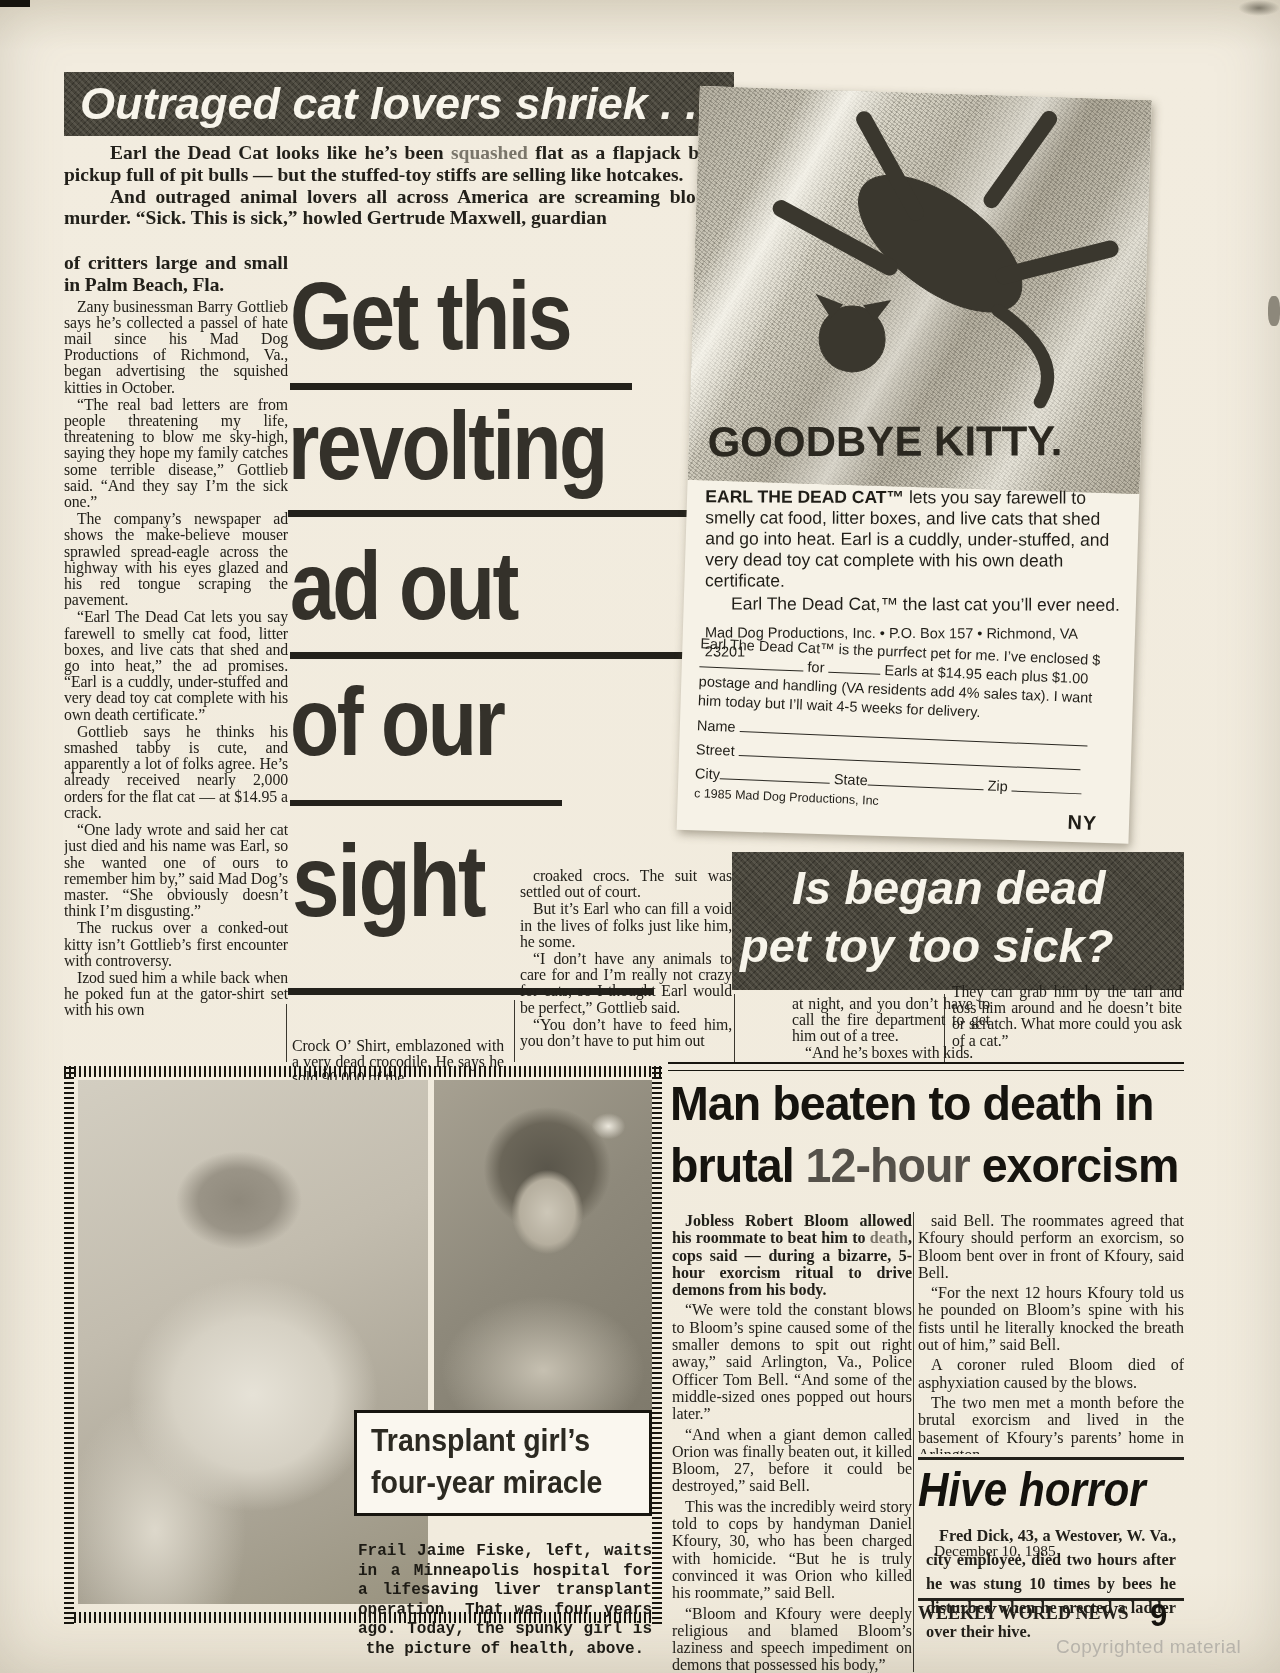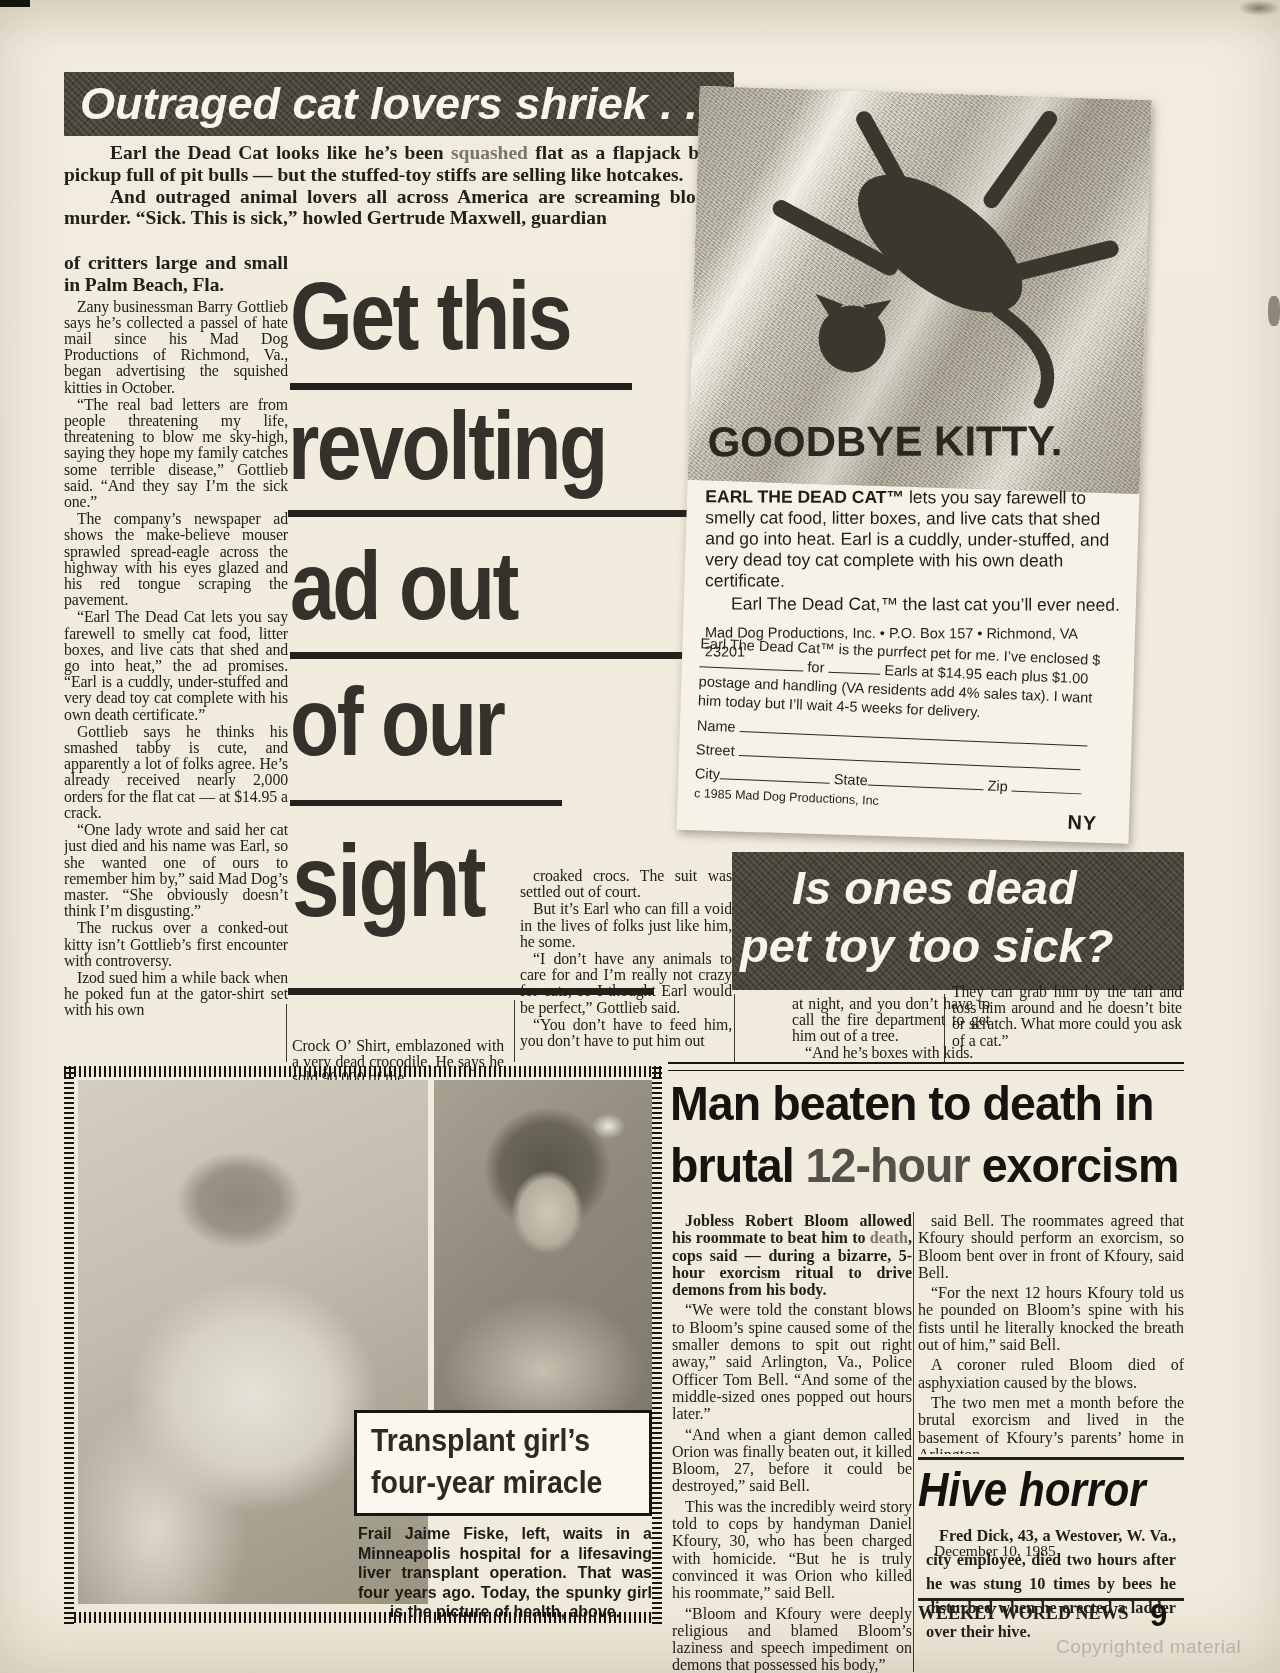--- a/index.html
+++ b/index.html
@@ -54,22 +54,22 @@
     radial-gradient(46px 54px at 52% 40%,#cdc7b8 0%,#b5ae9e 60%,transparent 78%),
     radial-gradient(86px 84px at 52% 27%,#5a564b 0%,#6b6659 55%,transparent 74%),
     radial-gradient(26px 20px at 80% 14%,#ece8dd 0%,transparent 65%),
     radial-gradient(130px 95px at 50% 88%,#c6c0b1 0%,transparent 78%),
     linear-gradient(140deg,#a7a192 0%,#8e897b 50%,#7f7a6c 100%);}
   
   .newshead{font-family:"Liberation Sans",sans-serif;font-weight:bold;color:#16140f;
     font-size:49px;line-height:62px;letter-spacing:-1px;transform:scaleX(.95);transform-origin:left top;white-space:nowrap;}
   .caption-head{font-family:"Liberation Sans",sans-serif;font-weight:bold;font-size:31px;line-height:44px;
     color:#2c2a22;transform:scaleX(.92);transform-origin:left top;white-space:nowrap;}
-  .caption-text{font-family:Liberation Sans, sans-serif;font-weight:bold;font-size:16px;line-height:19.5px;
-    text-align:justify;text-align-last:center;color:#1d1b15;}
+  .caption-text{font-family:Liberation Mono, monospace;font-weight:bold;font-size:16px;line-height:19.5px;
+    text-align:justify;text-align-last:center;color:#1d1b15;margin-top:18px;}
   .story p{font-size:16px;line-height:17.3px;text-align:justify;text-indent:13px;margin:0 0 3px 0;}
   .story p.bold{font-weight:bold;}
   .hive-head{font-family:"Liberation Sans",sans-serif;font-weight:bold;font-style:italic;font-size:48px;
     color:#14120d;transform:scaleX(.88);transform-origin:left top;white-space:nowrap;}
   .hive-body{font-size:16.3px;line-height:24px;font-weight:bold;text-align:justify;text-indent:13px;margin:8px;}
   .sickline{font-family:"Liberation Sans",sans-serif;font-weight:bold;font-style:italic;color:#f7f4ea;
     font-size:47px;line-height:60px;white-space:nowrap;}
   .footer-pub{font-size:18px;font-weight:bold;line-height:19px;}
   .footer-date{font-size:15.5px;line-height:17px;}
   .pagenum{font-family:"Liberation Sans",sans-serif;font-weight:bold;font-size:31px;color:#14120d;}
@@ -164,21 +164,21 @@
       <div style="margin-top:5px;"><span>Street</span> <span class="blank" style="width:342px;"></span></div>
       <div style="margin-top:5px;"><span>City</span><span class="blank" style="width:110px;"></span>
         <span>State</span><span class="blank" style="width:116px;"></span>
         <span>Zip</span> <span class="blank" style="width:70px;"></span></div>
       <div style="font-size:12.5px;margin-top:1px;">c 1985 Mad Dog Productions, Inc</div>
       <div style="text-align:right;font-weight:bold;font-size:20px;letter-spacing:1px;margin-top:-6px;padding-right:16px;">NY</div>
     </div>
   </div>
 
   <div class="abs bar" style="left:732px;top:852px;width:452px;height:138px;">
-    <div class="sickline" style="padding-left:60px;padding-top:6px;">Is ones dead</div>
+    <div class="sickline" style="padding-left:60px;padding-top:6px;">Is began dead</div>
     <div class="sickline" style="padding-left:8px;margin-top:-2px;">pet toy too sick?</div>
   </div>
   <div class="abs col" style="left:784px;top:996px;width:198px;height:68px;overflow:hidden;margin-left:8px;">
     <p class="noindent" style="margin:0;">at night, and you don’t have to call the fire department to get him out of a tree.</p>
     <p>“And he’s boxes with kids.</p>
   </div>
   <div class="abs col" style="left:952px;top:984px;width:230px;height:68px;overflow:hidden;">
     <p class="noindent">They can grab him by the tail and toss him around and he doesn’t bite or scratch. What more could you ask of a cat.”</p>
   </div>
 

